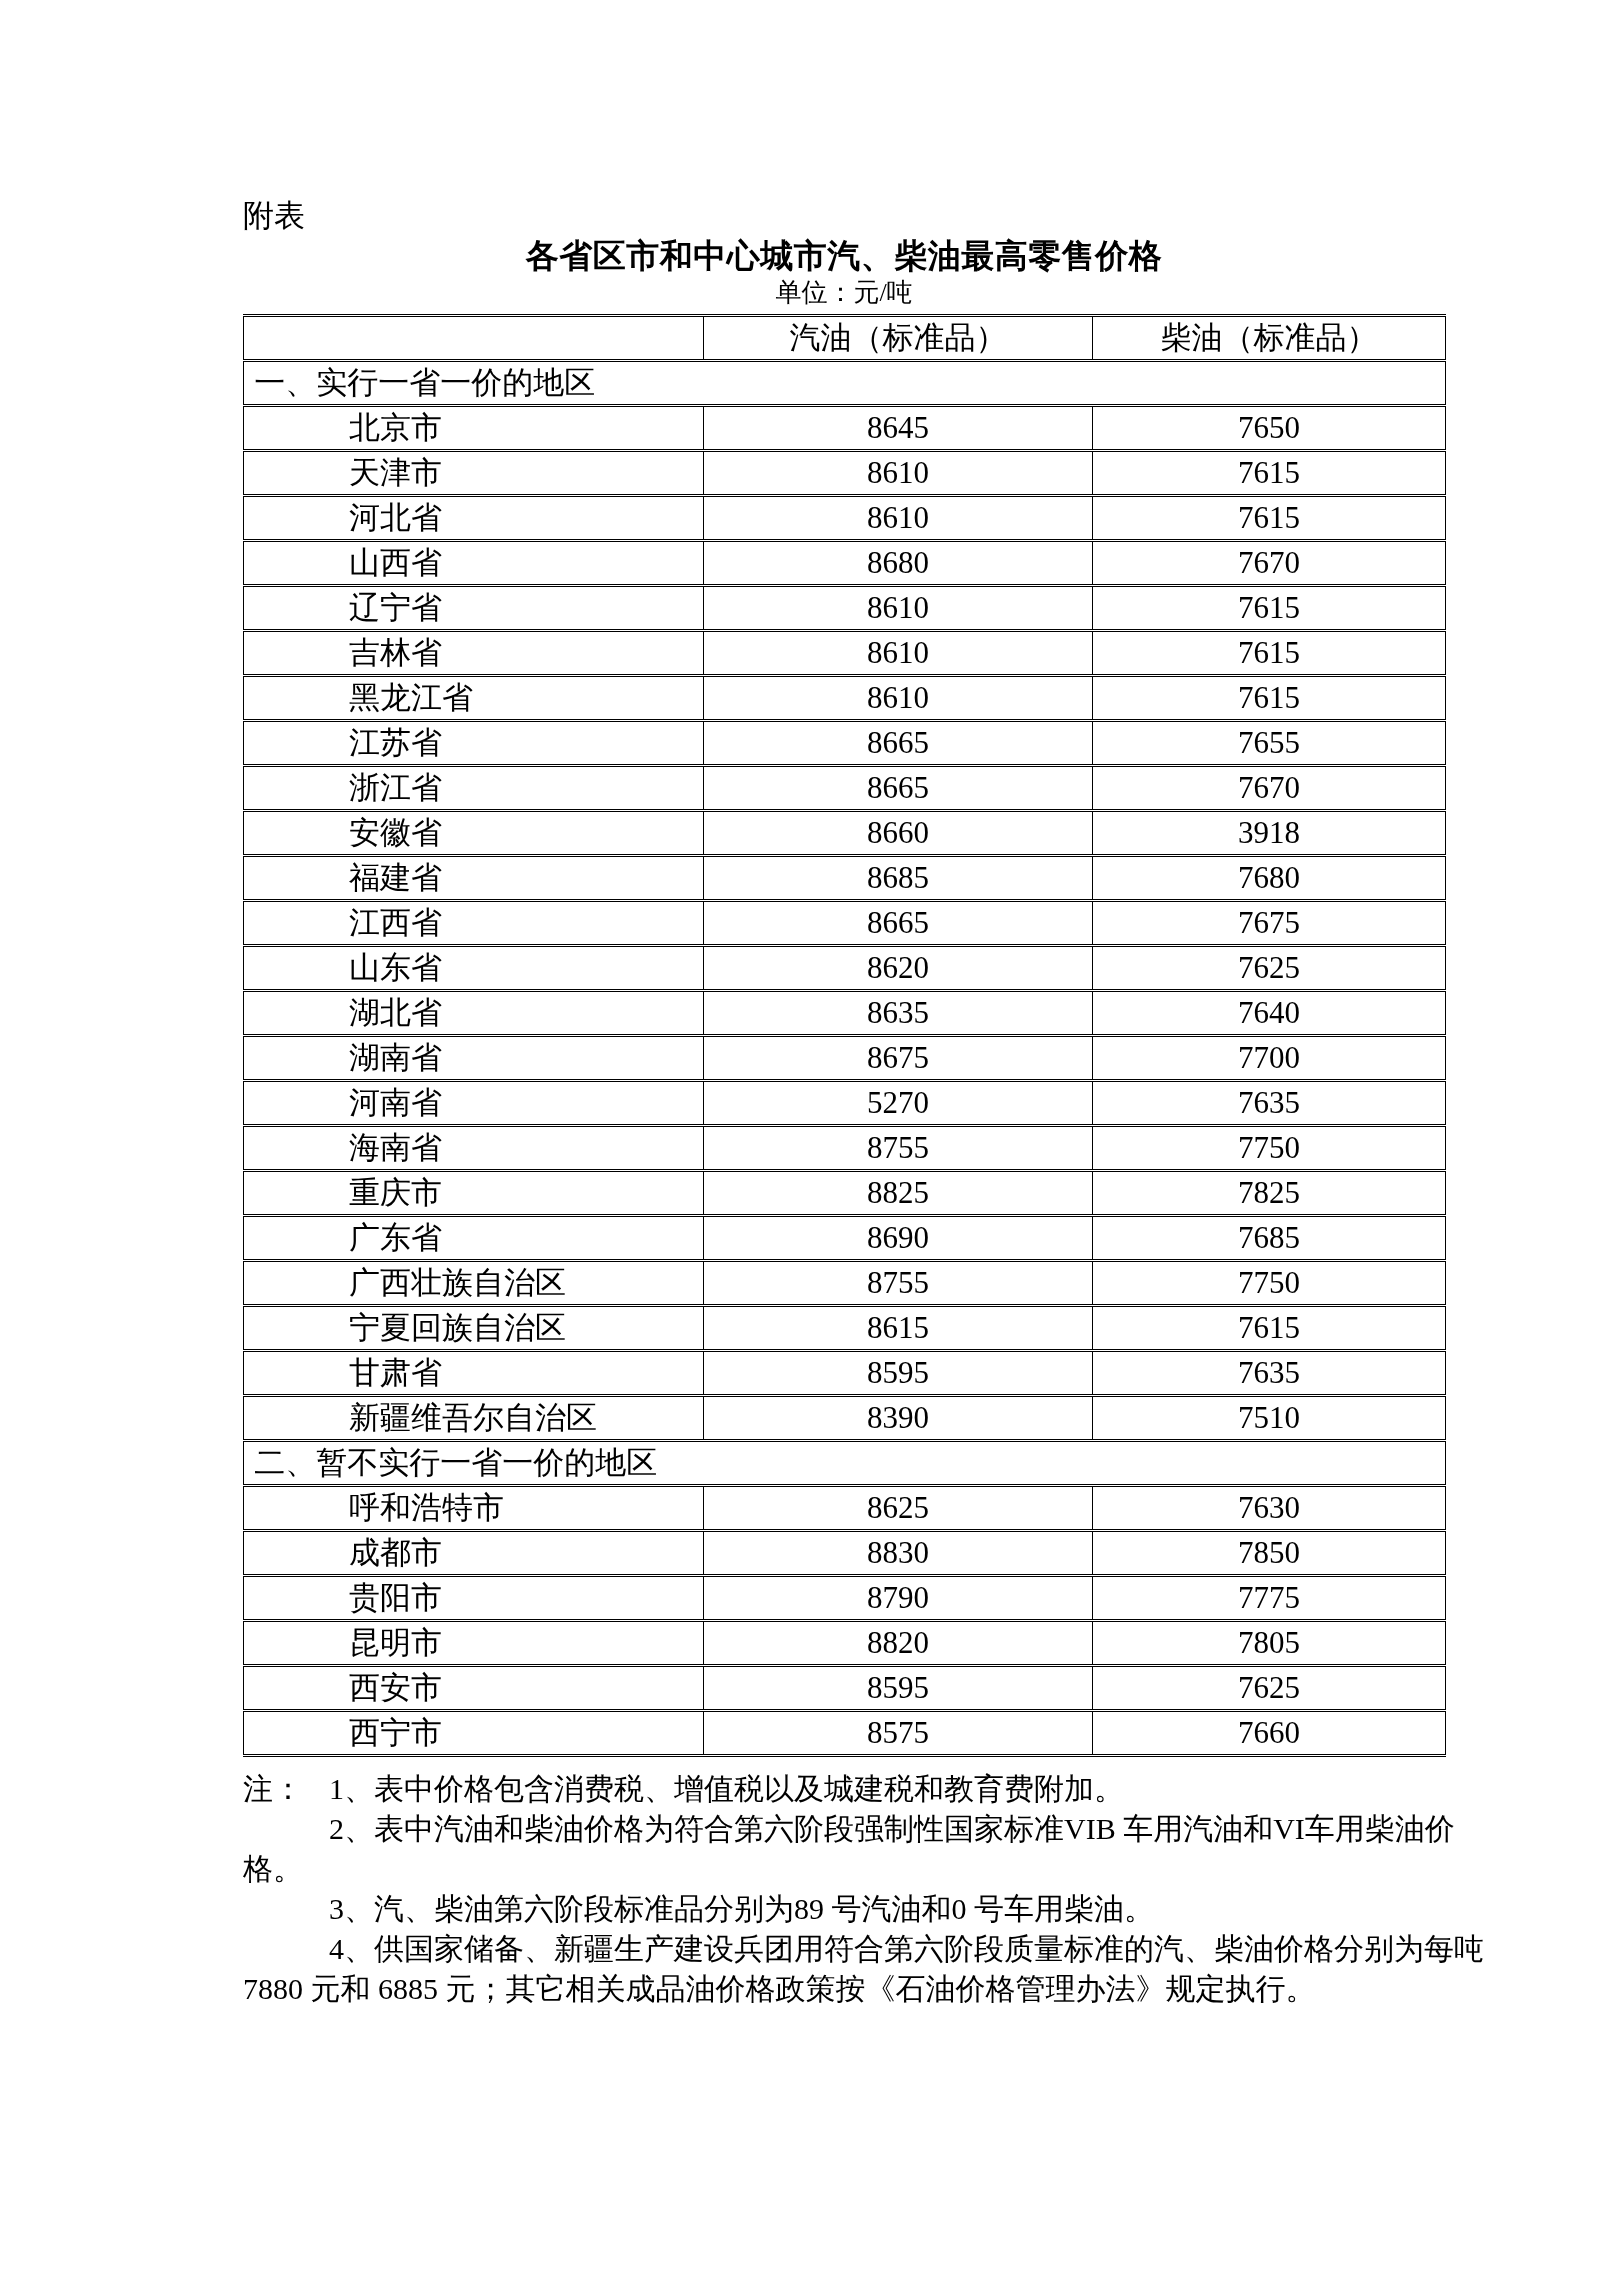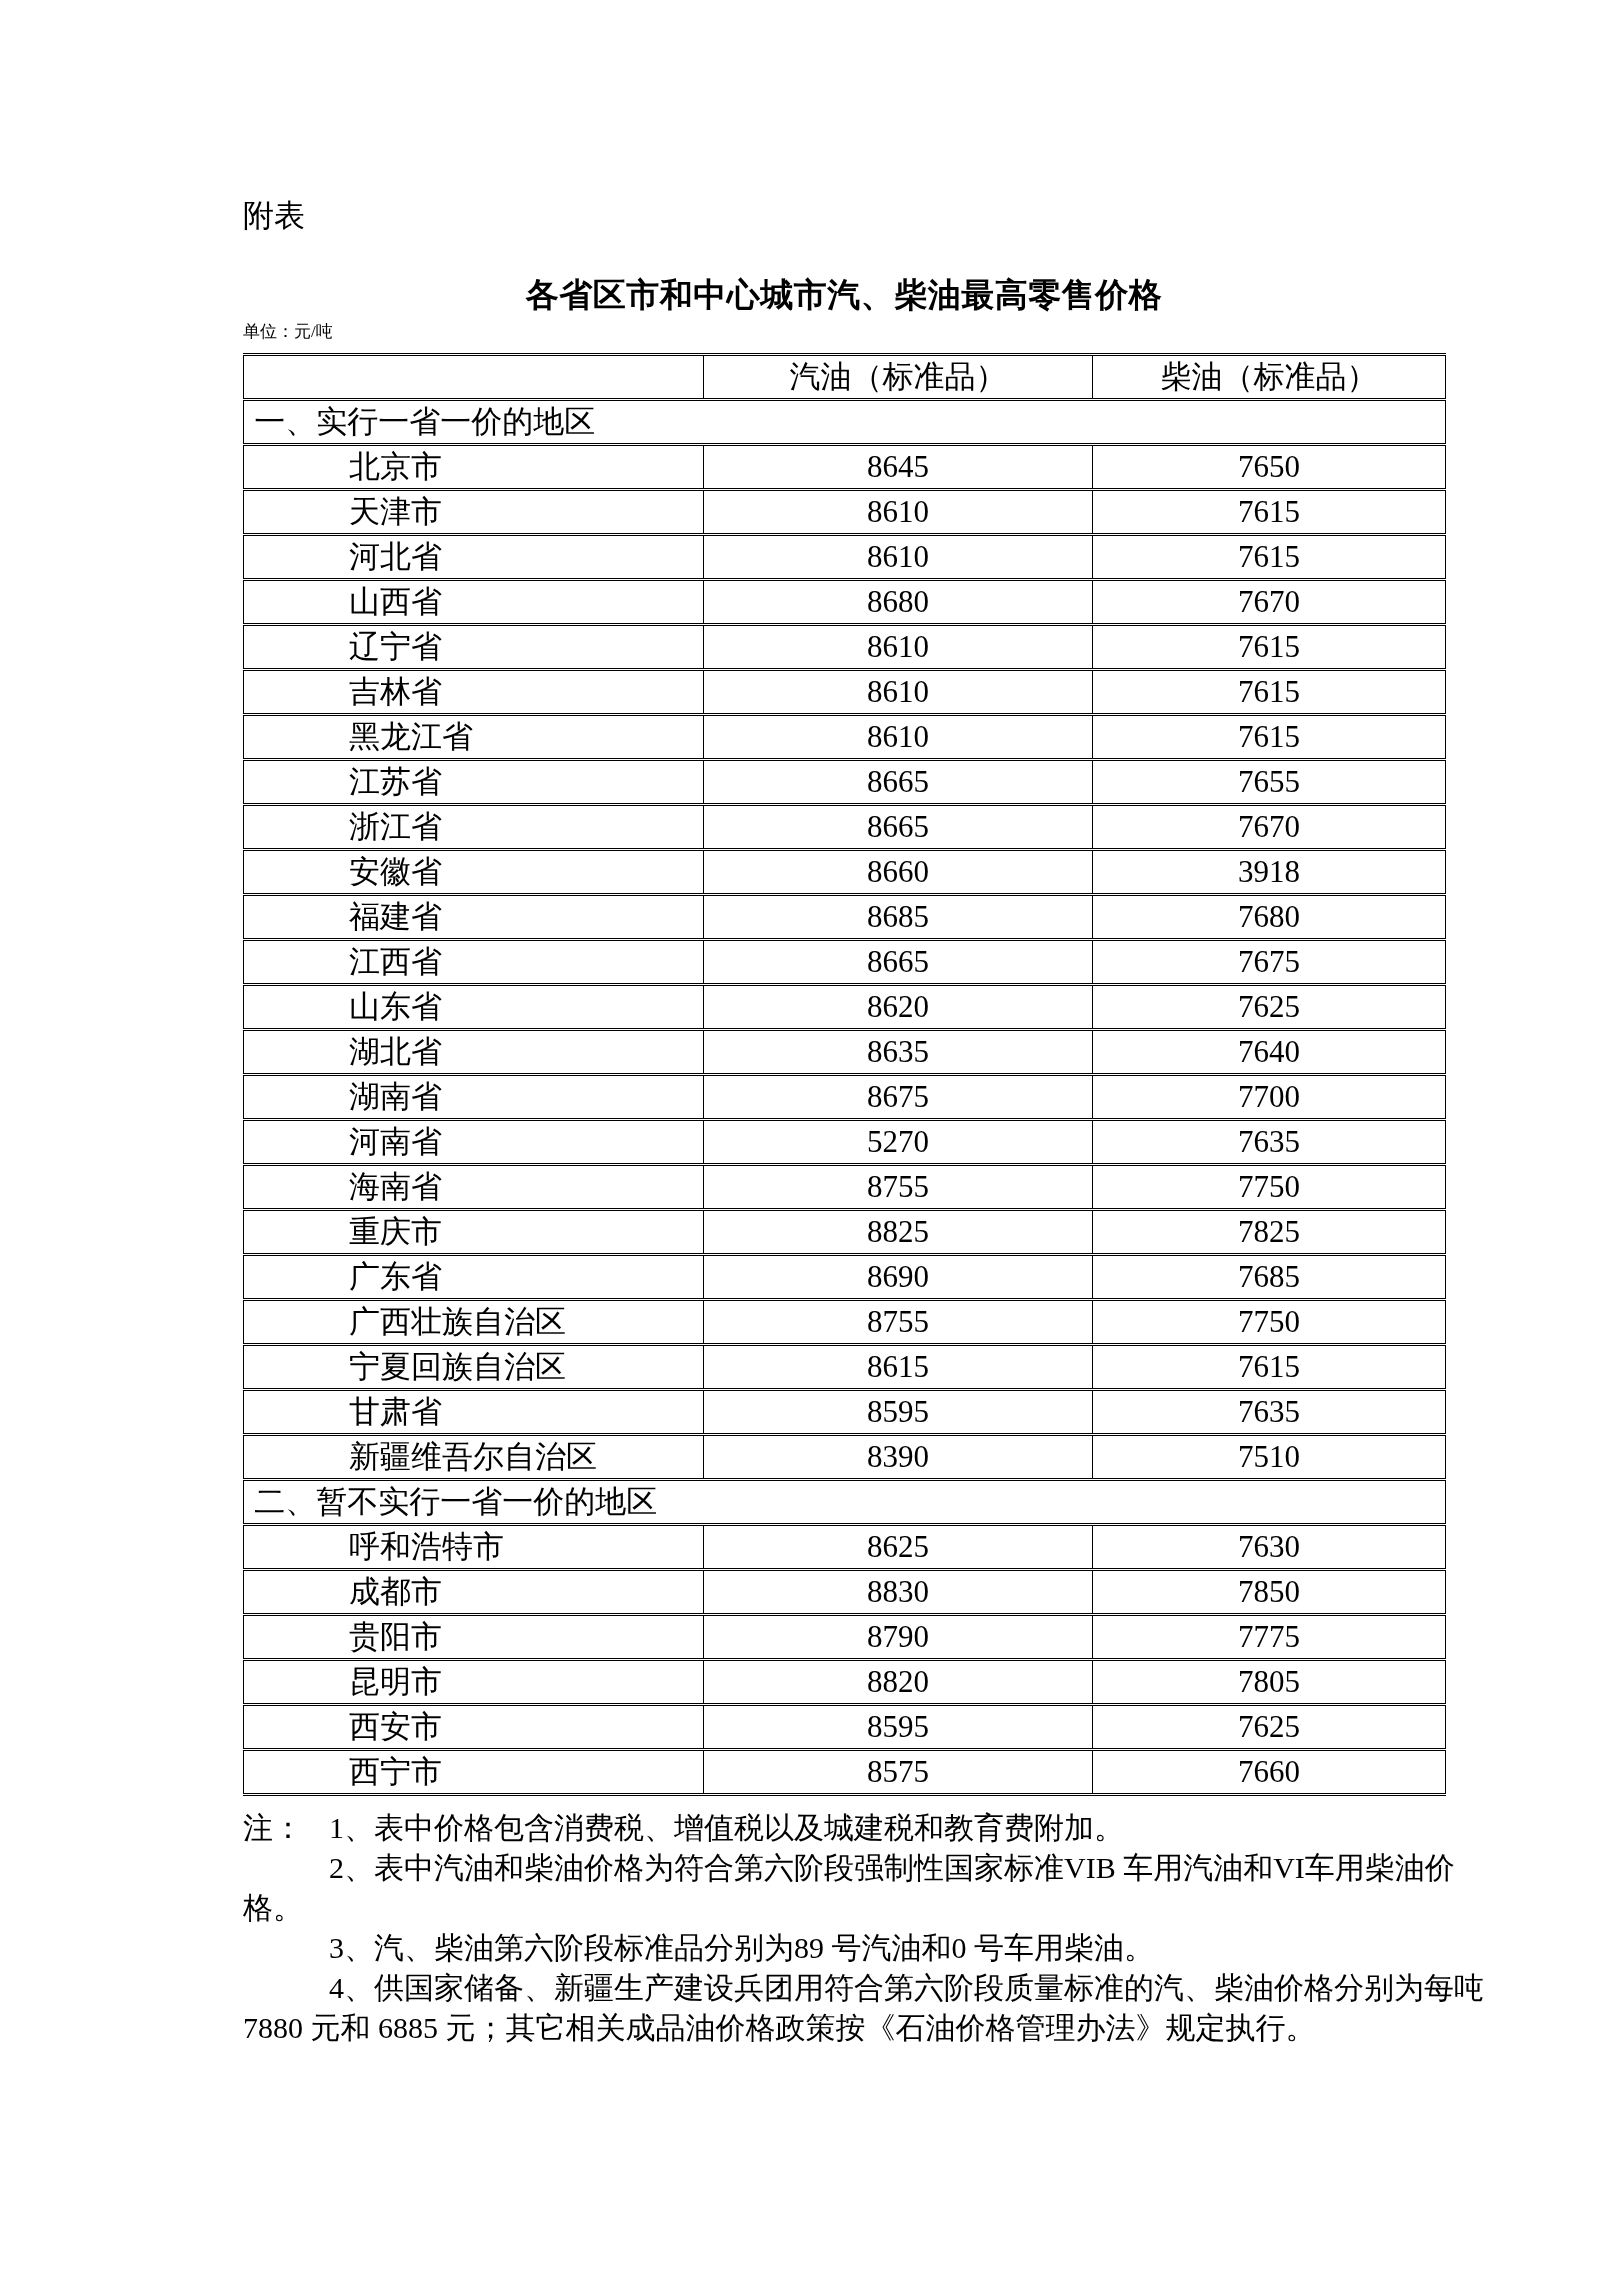--- a/index.html
+++ b/index.html
@@ -7,29 +7,28 @@
     width: 1623px; height: 2295px;
     background: #ffffff; color: #000000;
     overflow: hidden;
     font-family: "Liberation Serif", "DejaVu Serif", serif;
   }
   .page { width: 1623px; height: 2295px; padding: 196px 178px 0 243px; position: relative; }
 
   .appendix { font-size: 31px; line-height: 39px; text-align: left; }
 
   .title {
-    margin-top: 39px;
     font-family: "Liberation Sans", "DejaVu Sans", sans-serif;
     font-weight: 700;
     font-size: 33px; line-height: 42px;
     text-align: center;
     letter-spacing: 0.5px;
   }
 
-  .unit { margin-top: 2px; font-size: 17px; line-height: 28px; text-align: left; }
+  .unit { margin-top: 2px; font-size: 26px; line-height: 28px; text-align: center; }
 
   table.price {
     margin-top: 6.6px;
     width: 1201px;
     border-collapse: collapse;
     table-layout: fixed;
     font-size: 31px;
   }
   col.c1 { width: 460px; }
   col.c2 { width: 389px; }

